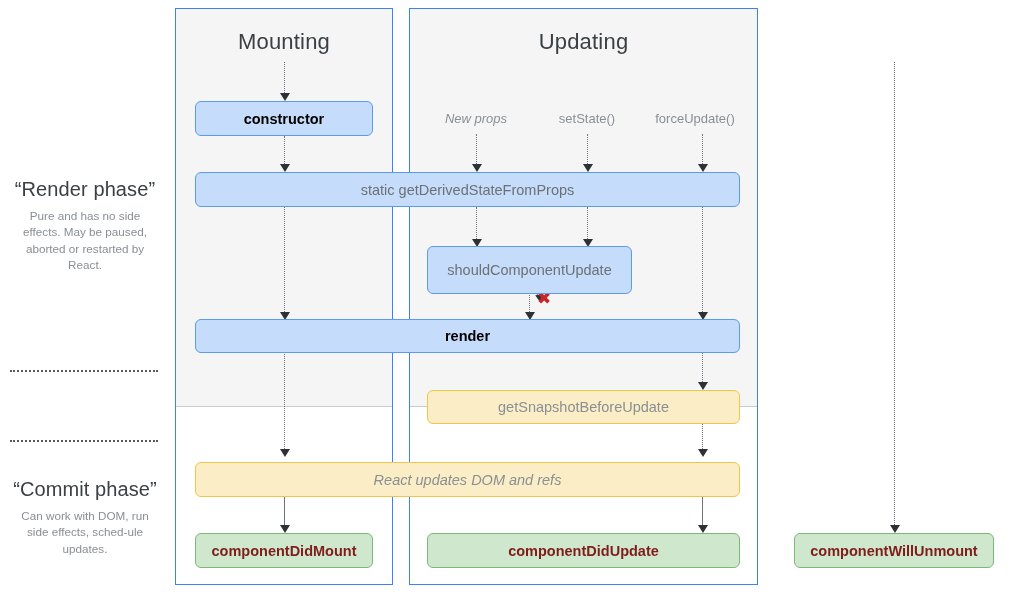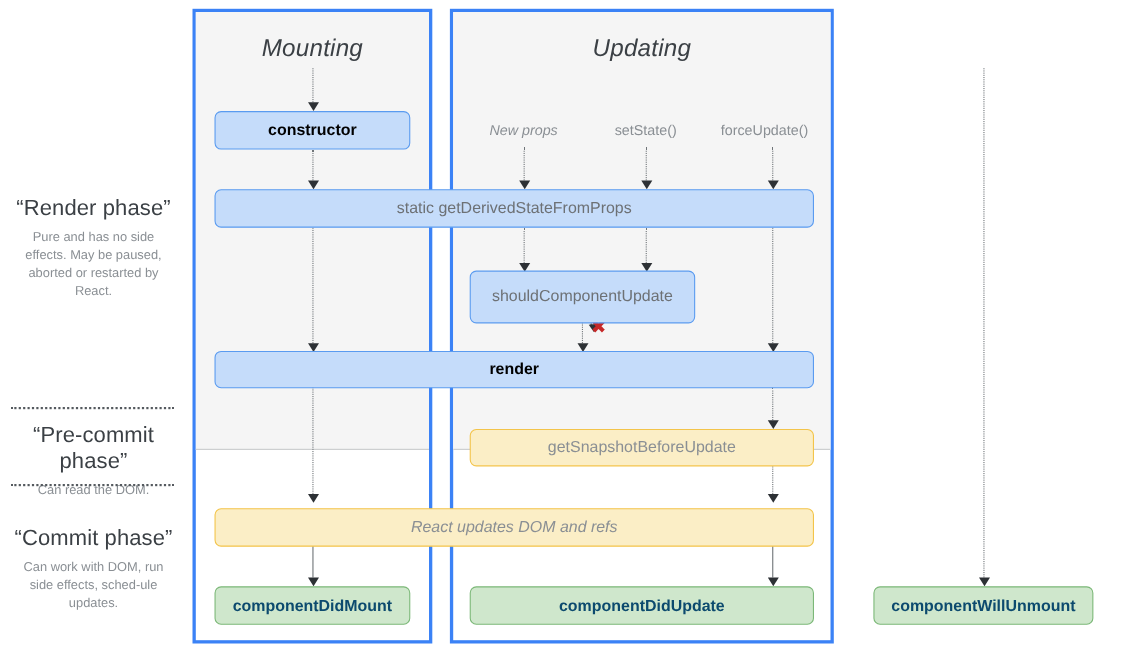--- a/index.html
+++ b/index.html
@@ -41,24 +41,23 @@
     width:148px;
     height:0;
     border-top:2px dotted #555a5f;
   }
 
   
   .column{
     position:absolute;
     top:8px;
     height:577px;
-    border:3px solid #3b82f6;
+    border:1px solid #3b82f6;
     background:#ffffff;
     box-sizing:border-box;
-    font-style:italic;
   }
   .col-shade{
     position:absolute;
     left:0; right:0; top:0;
     height:398px;
     background:#f5f5f5;
     border-bottom:1px solid #c9cbcd;
     box-sizing:border-box;
   }
   .col-title{
@@ -91,21 +90,21 @@
   .node.blue.strong{ color:#000000; font-weight:bold; }
   .node.yellow{
     background:#fbeec6;
     border:1px solid #f3c44a;
     color:#8a8f94;
   }
   .node.yellow.ital{ font-style:italic; }
   .node.green{
     background:#cfe7cc;
     border:1px solid #7cb878;
-    color:#0c4a6e;
+    color:#7f1d1d;
     font-weight:bold;
   }
 
   
   .trigger{
     position:absolute;
     font-size:13px;
     color:#8a8f94;
     text-align:center;
     white-space:nowrap;
@@ -150,24 +149,20 @@
 
   <div id="legend">
 
     <div class="legend-block" style="top:178px">
       <div class="legend-title">“Render phase”</div>
       <div class="legend-desc">Pure and has no side effects. May be paused, aborted or restarted by React.</div>
     </div>
 
     <div class="legend-rule" style="top:370px"></div>
 
-    <div class="legend-block" style="top:385px">
-      <div class="legend-title">“Pre-commit phase”</div>
-      <div class="legend-desc">Can read the DOM.</div>
-    </div>
 
     <div class="legend-rule" style="top:440px"></div>
 
     <div class="legend-block" style="top:478px">
       <div class="legend-title">“Commit phase”</div>
       <div class="legend-desc">Can work with DOM, run side effects, sched-ule updates.</div>
     </div>
   </div>
 
   <div class="column" style="left:175px;width:218px">

